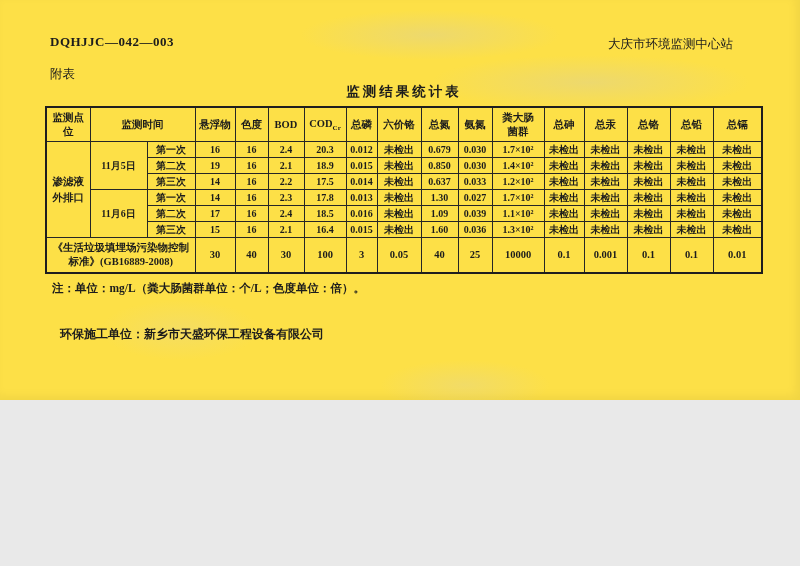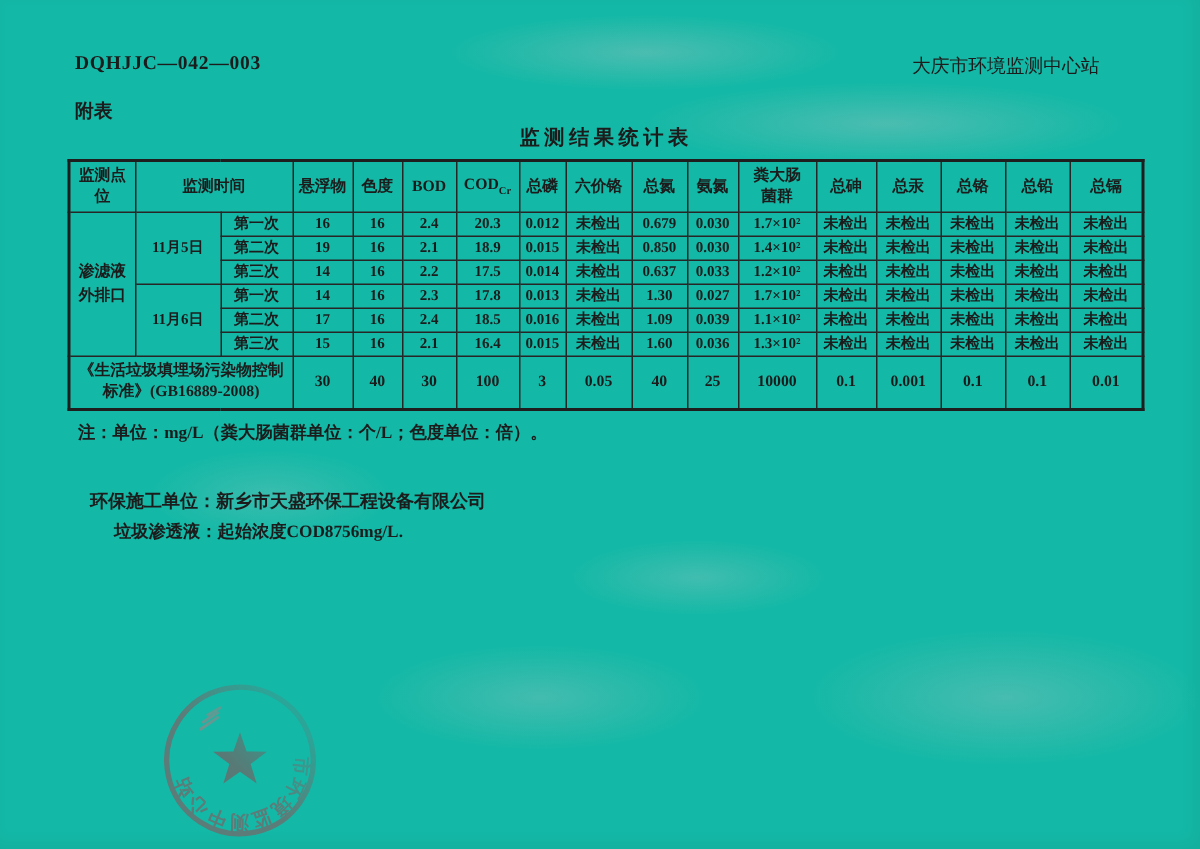--- a/index.html
+++ b/index.html
@@ -1,26 +1,26 @@
 <!DOCTYPE html>
 <html><head>
 <meta charset="utf-8">
 <style>
   html,body{margin:0;padding:0;background:#e9e9e9;}
   .page{
-    position:relative;width:800px;height:566px;margin:0 auto;
-    background:#14b8a6;overflow:hidden;
+    position:relative;width:800px;height:400px;margin:0 auto;
+    background:#fde047;overflow:hidden;
     font-family:"Liberation Serif","DejaVu Serif",serif;
     color:#1c1c1c;
     box-shadow:inset -4px -4px 10px rgba(0,0,0,0.05);
   }
   .smudge{position:absolute;border-radius:50%;pointer-events:none;}
   .doc-number{position:absolute;left:50px;top:34px;font-size:13px;font-weight:bold;letter-spacing:.5px;}
   .org-name{position:absolute;left:608px;top:36px;font-size:12.5px;font-weight:normal;}
-  .appendix{position:absolute;left:50px;top:66px;font-size:12.5px;font-weight:bold;}
+  .appendix{position:absolute;left:50px;top:66px;font-size:12.5px;font-weight:normal;}
   .tbl-title{position:absolute;left:45px;top:83px;width:718px;text-align:center;
     font-size:13.5px;font-weight:bold;letter-spacing:3px;}
   table.results{
     position:absolute;left:45px;top:106px;width:718px;
     border-collapse:collapse;table-layout:fixed;
     border:2px solid #1e1e1e;
   }
   table.results th,table.results td{
     border:1px solid #262626;text-align:center;vertical-align:middle;
     padding:0;font-weight:bold;overflow:hidden;
@@ -229,21 +229,20 @@
         <td>0.001</td>
         <td>0.1</td>
         <td>0.1</td>
         <td>0.01</td>
       </tr>
     </tbody>
   </table>
 
   <div class="note-line n1">注：单位：mg/L（粪大肠菌群单位：个/L；色度单位：倍）。</div>
   <div class="note-line n3">环保施工单位：新乡市天盛环保工程设备有限公司</div>
-  <div class="note-line n4">垃圾渗透液：起始浓度COD8756mg/L.</div>
 
   <div class="stamp-wrap">
     <svg viewBox="0 0 160 160" xmlns="http://www.w3.org/2000/svg">
       <g transform="rotate(168 80 80)" fill="#6e6e6e">
         <circle cx="80" cy="80" r="62" fill="none" stroke="#6e6e6e" stroke-width="4.5"></circle>
         <path id="sealArc" d="M 33,80 A 47,47 0 1 1 127,80" fill="none"></path>
         <text font-size="16" font-weight="bold" letter-spacing="1.5" font-family="'DejaVu Sans',sans-serif">
           <textPath href="#sealArc" startOffset="6">市环境监测中心站</textPath>
         </text>
       </g>

